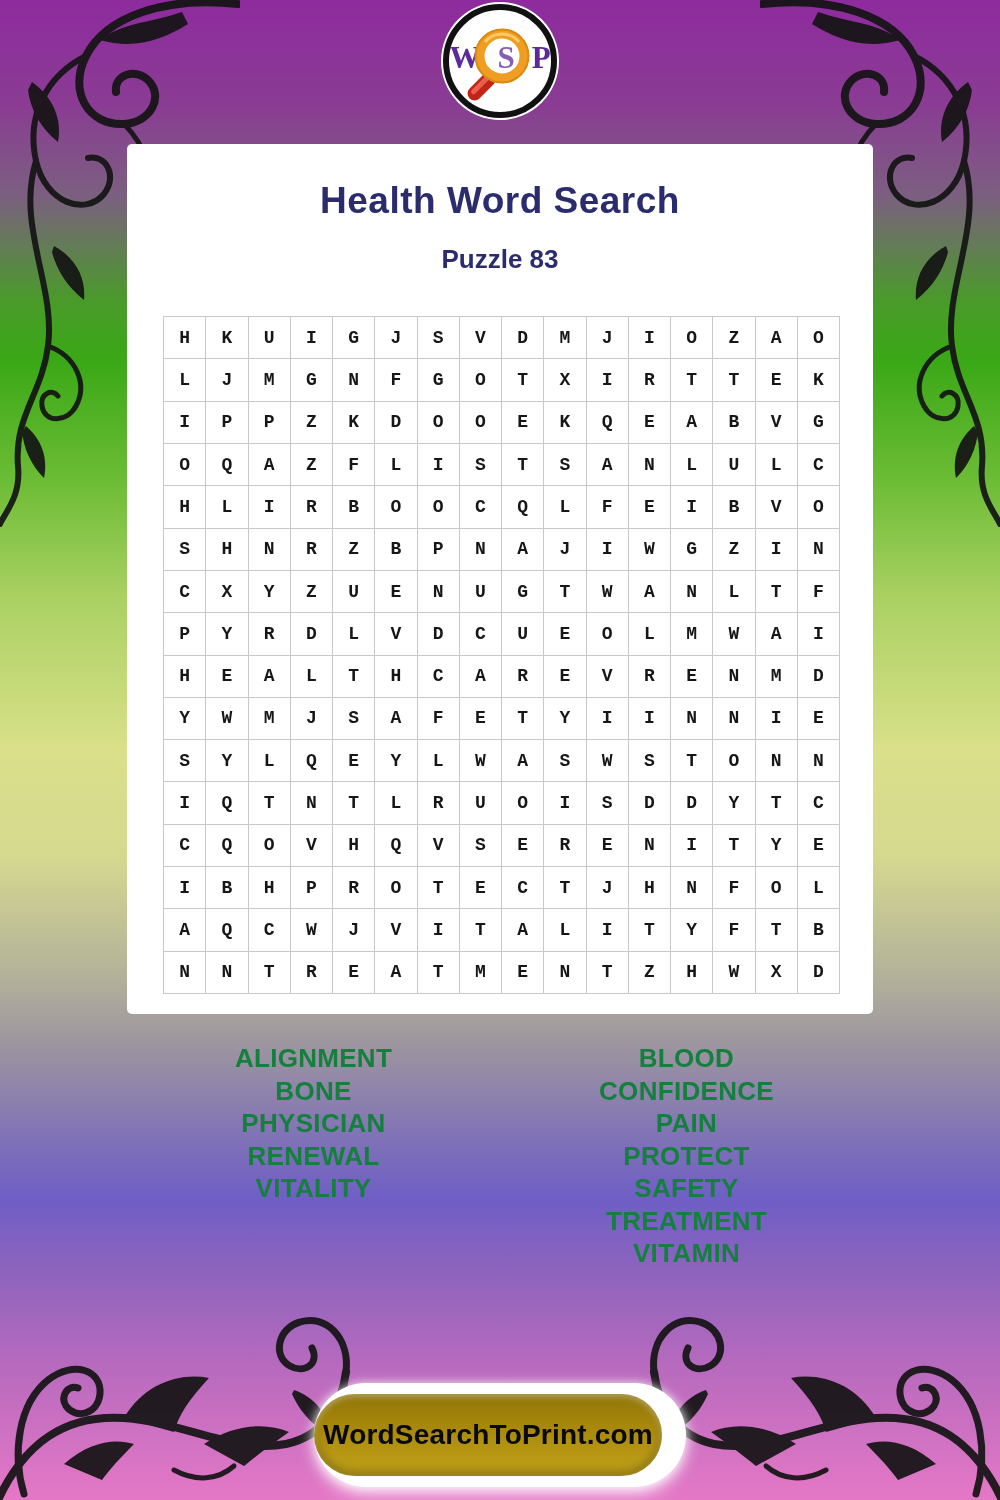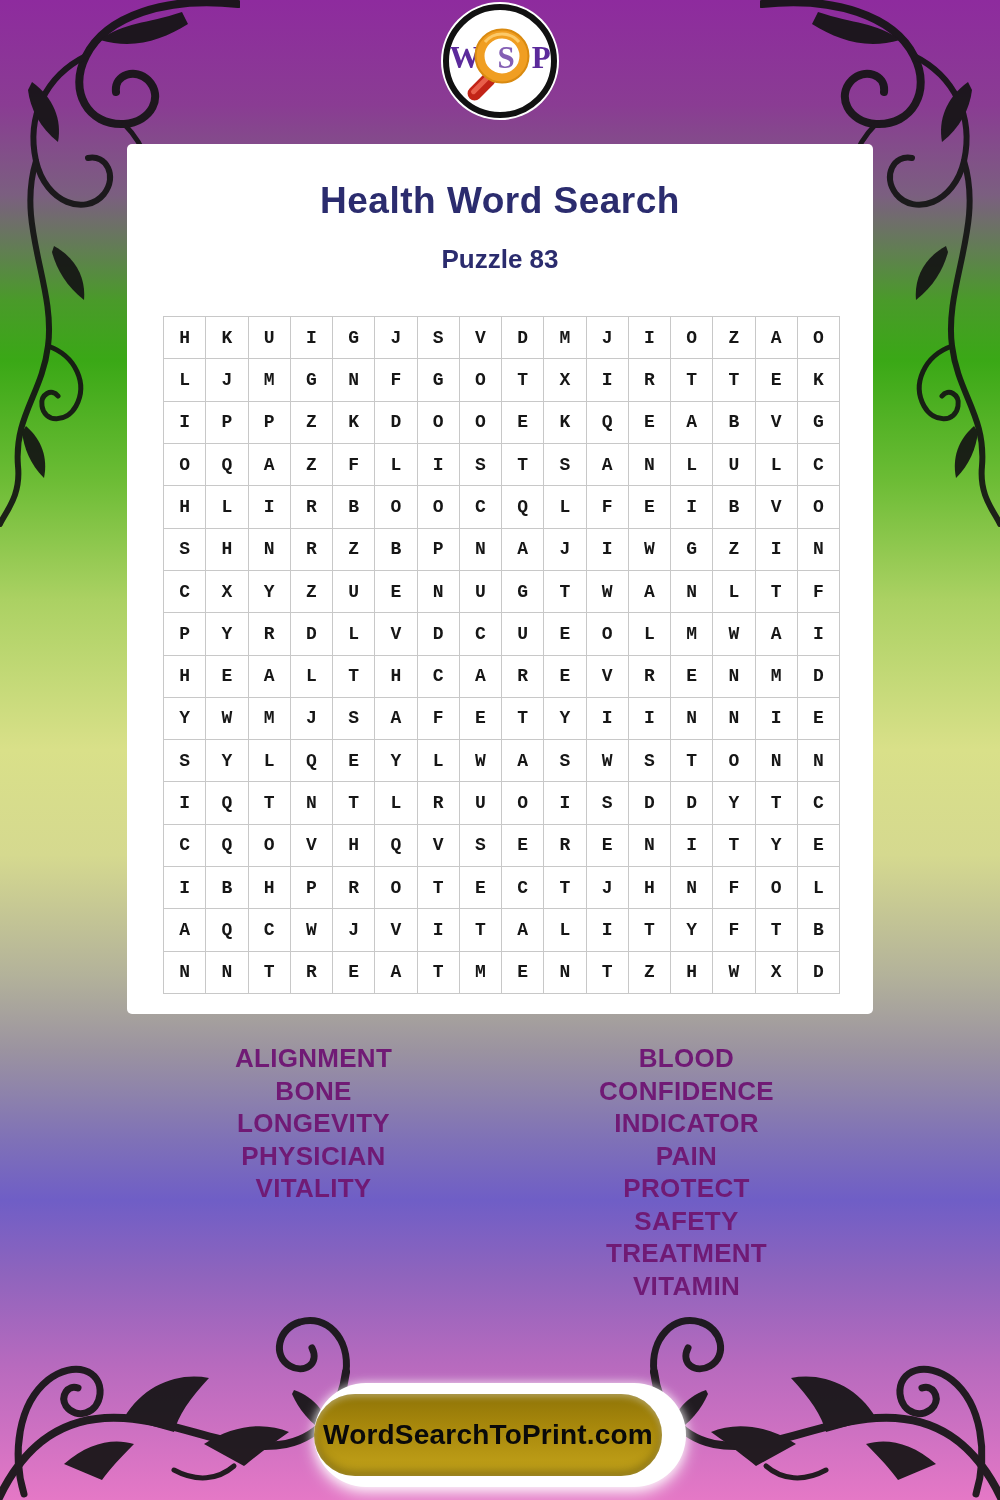--- a/index.html
+++ b/index.html
@@ -39,21 +39,21 @@
   .cell{
     border-right:1px solid #c8c8c8;border-bottom:1px solid #c8c8c8;
     display:flex;align-items:center;justify-content:center;
     font-family:"Liberation Mono",monospace;font-weight:bold;font-size:18px;color:#161616;
   }
   .words{
     position:absolute;top:898px;left:0;width:100%;display:flex;
   }
   .word-col{width:50%;text-align:center;}
   .word{
-    font-size:26px;font-weight:bold;color:#701a75;line-height:32.5px;letter-spacing:.3px;
+    font-size:26px;font-weight:bold;color:#15803d;line-height:32.5px;letter-spacing:.3px;
   }
 
   .logo{
     position:absolute;left:441px;top:2px;width:118px;height:118px;border-radius:50%;
     background:#ffffff;z-index:5;
   }
   .logo-ring{
     position:absolute;inset:2px;border:6px solid #111111;border-radius:50%;box-sizing:border-box;
   }
   .logo-letters{
@@ -410,28 +410,27 @@
         <div class="cell">H</div>
         <div class="cell">W</div>
         <div class="cell">X</div>
         <div class="cell">D</div>
       </div>
 
     <div class="words">
       <div class="word-col">
           <div class="word">ALIGNMENT</div>
           <div class="word">BONE</div>
-          <div class="word">LONGEVITY</div>
           <div class="word">PHYSICIAN</div>
+          <div class="word">RENEWAL</div>
           <div class="word">VITALITY</div>
         </div>
       <div class="word-col">
           <div class="word">BLOOD</div>
           <div class="word">CONFIDENCE</div>
-          <div class="word">INDICATOR</div>
           <div class="word">PAIN</div>
           <div class="word">PROTECT</div>
           <div class="word">SAFETY</div>
           <div class="word">TREATMENT</div>
           <div class="word">VITAMIN</div>
         </div>
     </div>
   </div>
 
   <div class="footer-glow">

